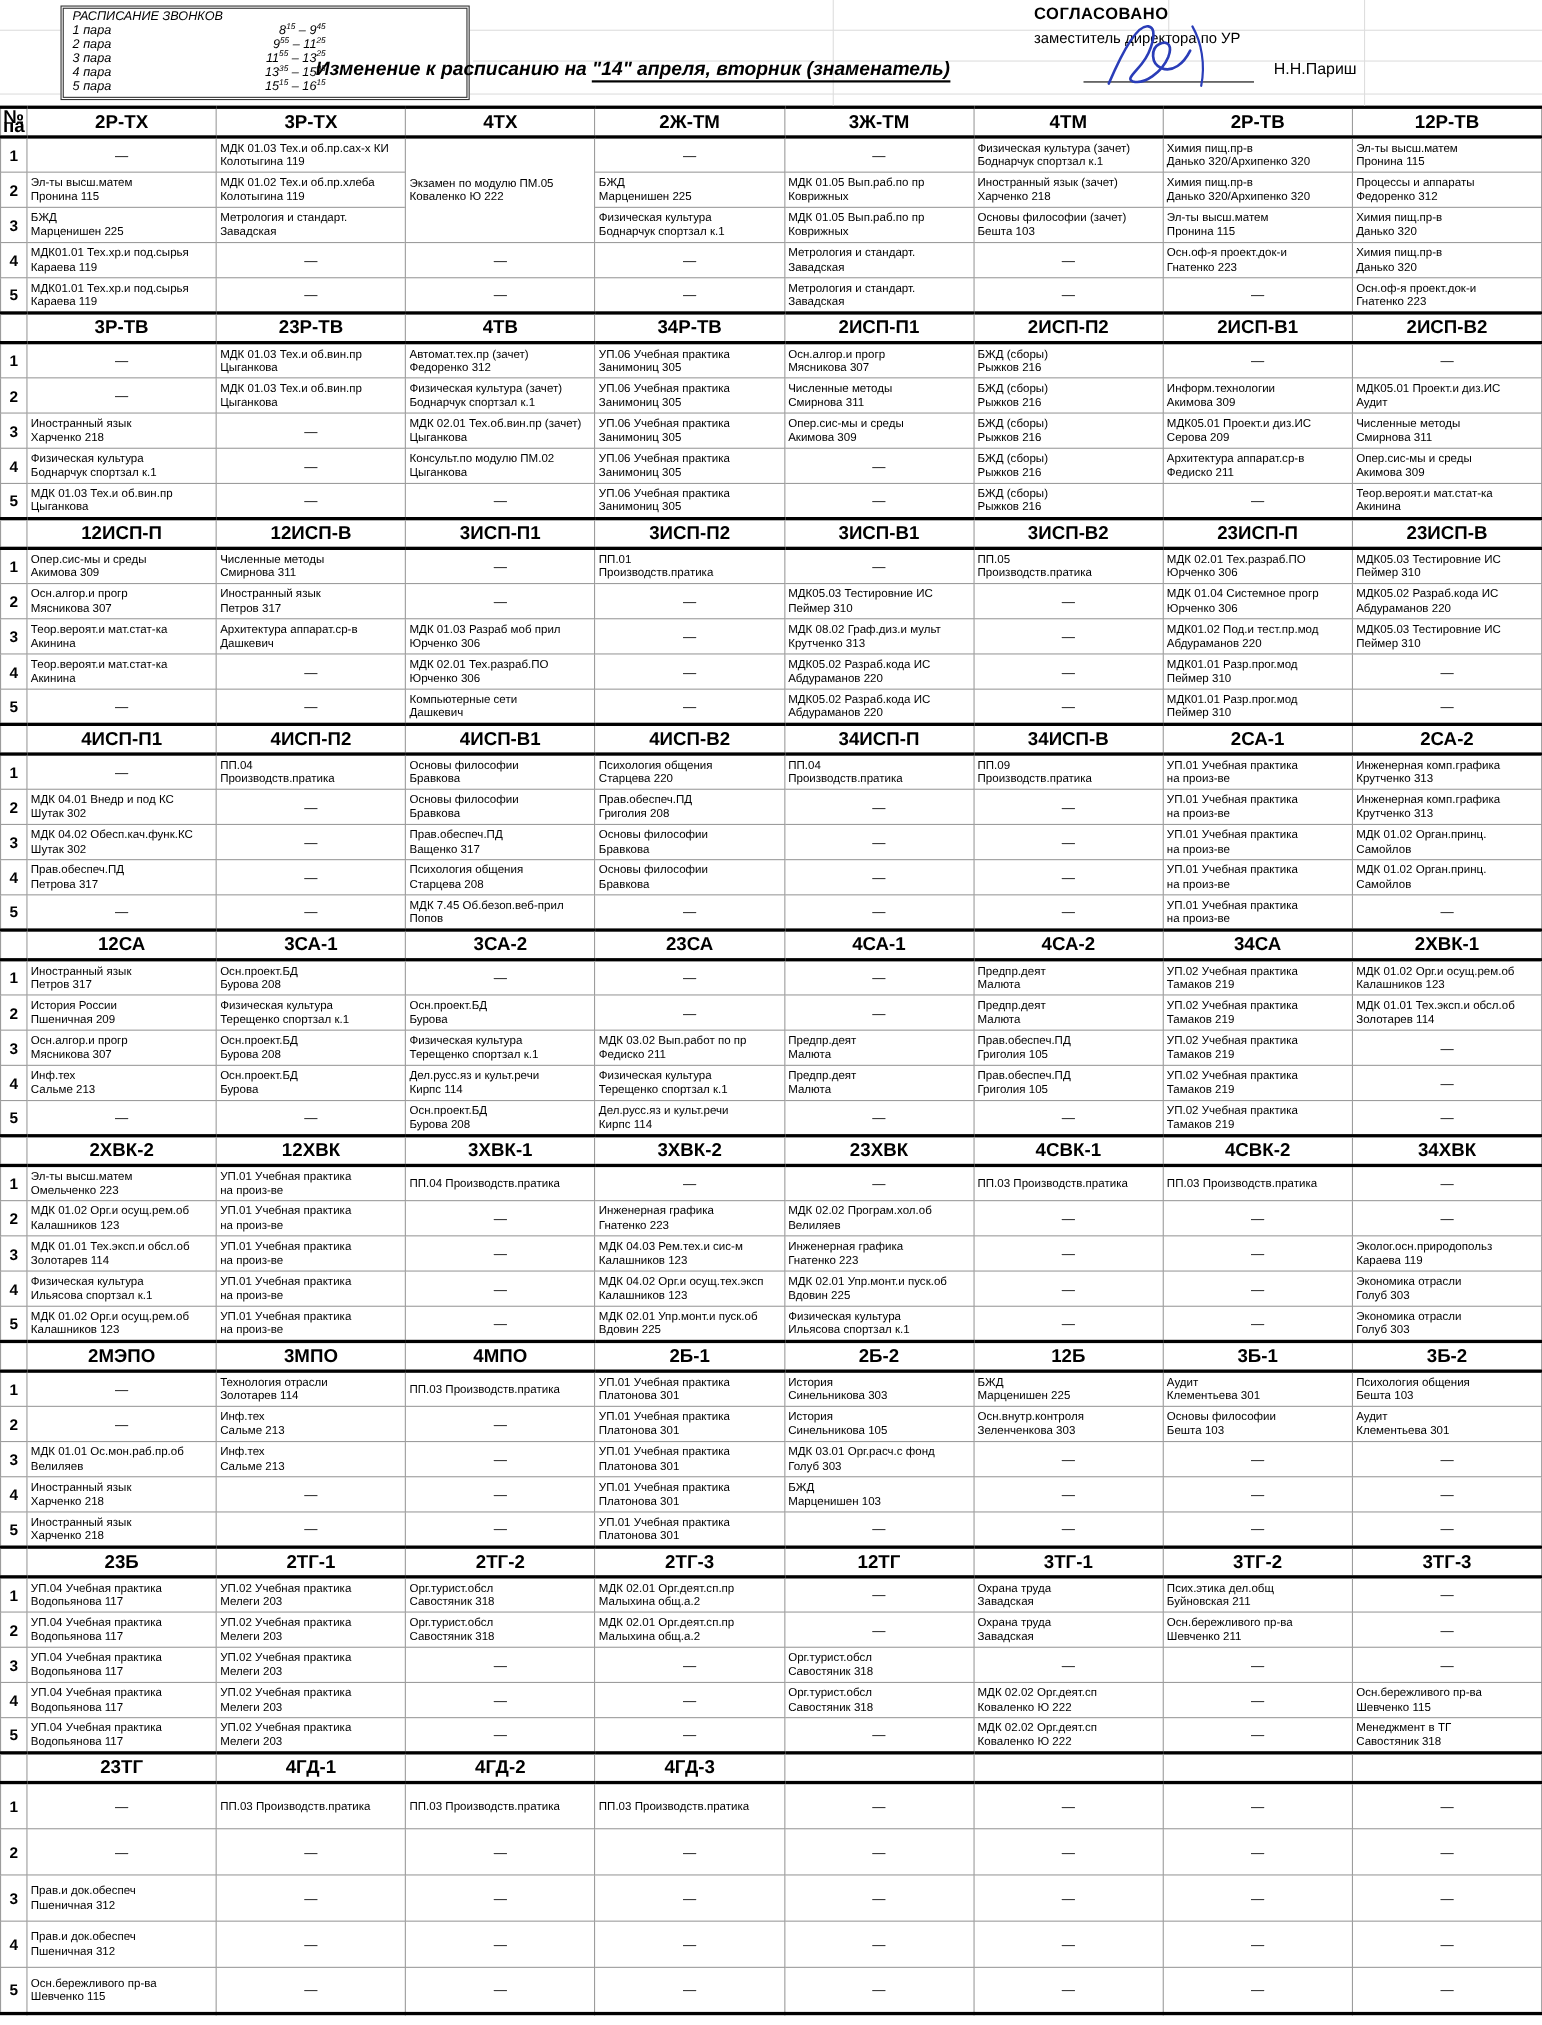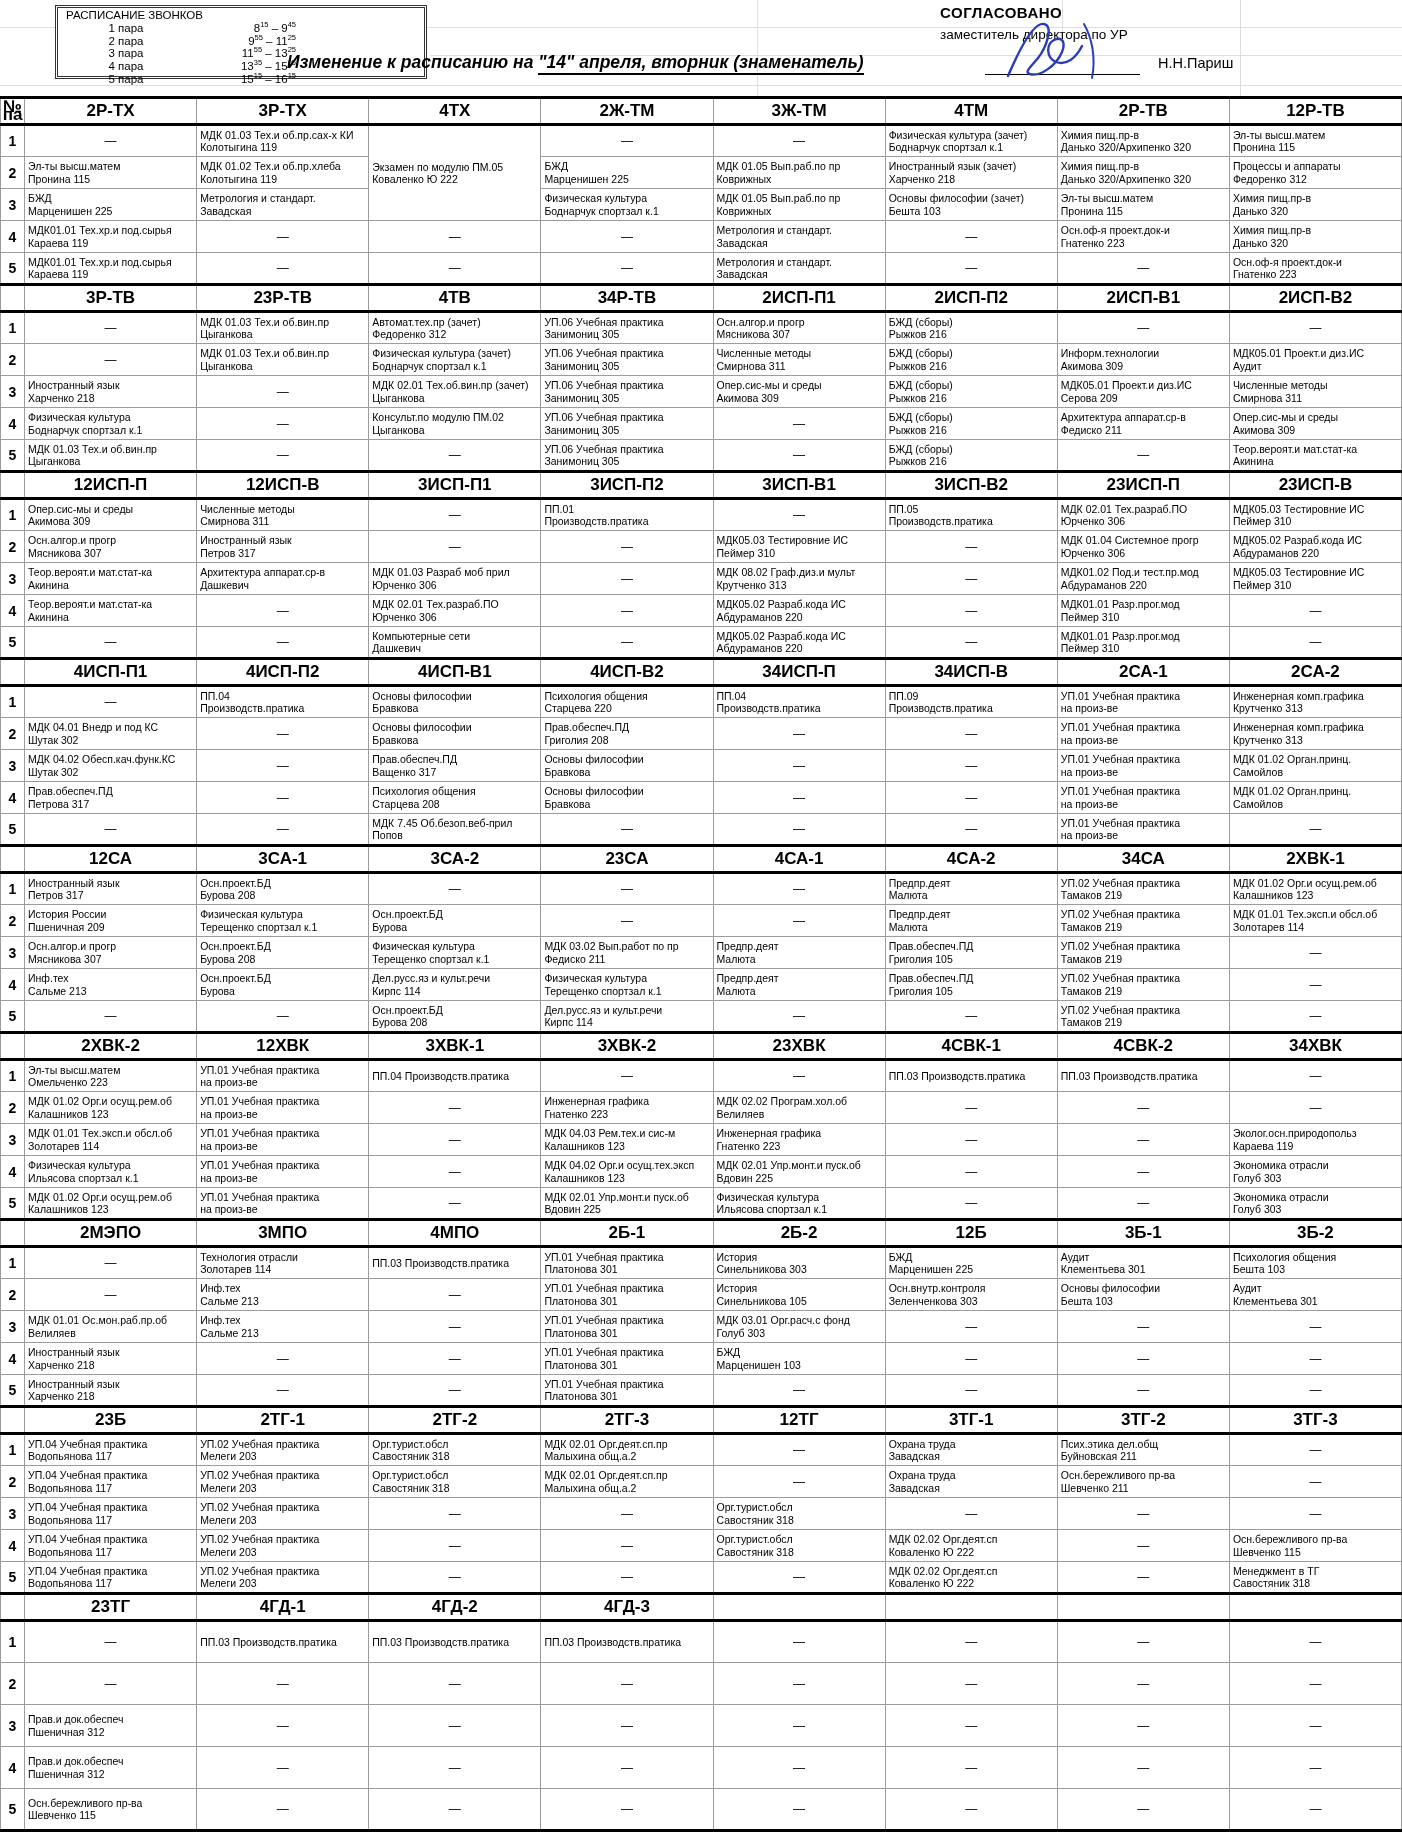--- a/index.html
+++ b/index.html
@@ -1,23 +1,23 @@
 <!DOCTYPE html>
 <html><head>
 <meta charset="utf-8">
 <style>
   html,body{margin:0;padding:0;background:#fff;}
   .page{position:relative;width:1402px;height:1841px;font-family:"Liberation Sans",sans-serif;color:#000;background:#fff;overflow:hidden;}
   
   .header-area{position:relative;width:1402px;height:96px;}
   .gridline{position:absolute;background:#dedede;}
-  .bell-box{position:absolute;left:55px;top:5px;width:372px;height:74px;border:3px double #333;background:#fff;box-sizing:border-box;padding:1px 6px 1px 8px;font-size:11.5px;line-height:12.8px;}
+  .bell-box{position:absolute;left:55px;top:5px;width:372px;height:86px;border:3px double #333;background:#fff;box-sizing:border-box;padding:1px 6px 1px 8px;font-size:11.5px;line-height:12.8px;font-style:italic;}
   .bell-title{font-size:11.5px;}
   .bell-row{display:flex;}
-  .bell-label{width:120px;text-align:center;}
+  .bell-label{width:120px;}
   .bell-time{width:110px;text-align:right;}
   sup{font-size:7.5px;vertical-align:super;line-height:0;}
   .doc-title{position:absolute;left:287px;top:52px;font-size:17.5px;font-weight:bold;font-style:italic;white-space:nowrap;}
   .doc-title .und{border-bottom:2px solid #000;padding-bottom:1px;}
   .approval{position:absolute;left:940px;top:4px;width:300px;text-align:left;}
   .approval-1{font-size:15px;font-weight:bold;letter-spacing:.5px;}
   .approval-2{font-size:13.5px;margin-top:6px;}
   .sign-line{position:absolute;left:985px;top:74px;width:155px;border-top:1.5px solid #000;}
   .sign-svg{position:absolute;left:1000px;top:18px;}
   .approver-name{position:absolute;left:1158px;top:55px;font-size:14.5px;text-align:right;}

